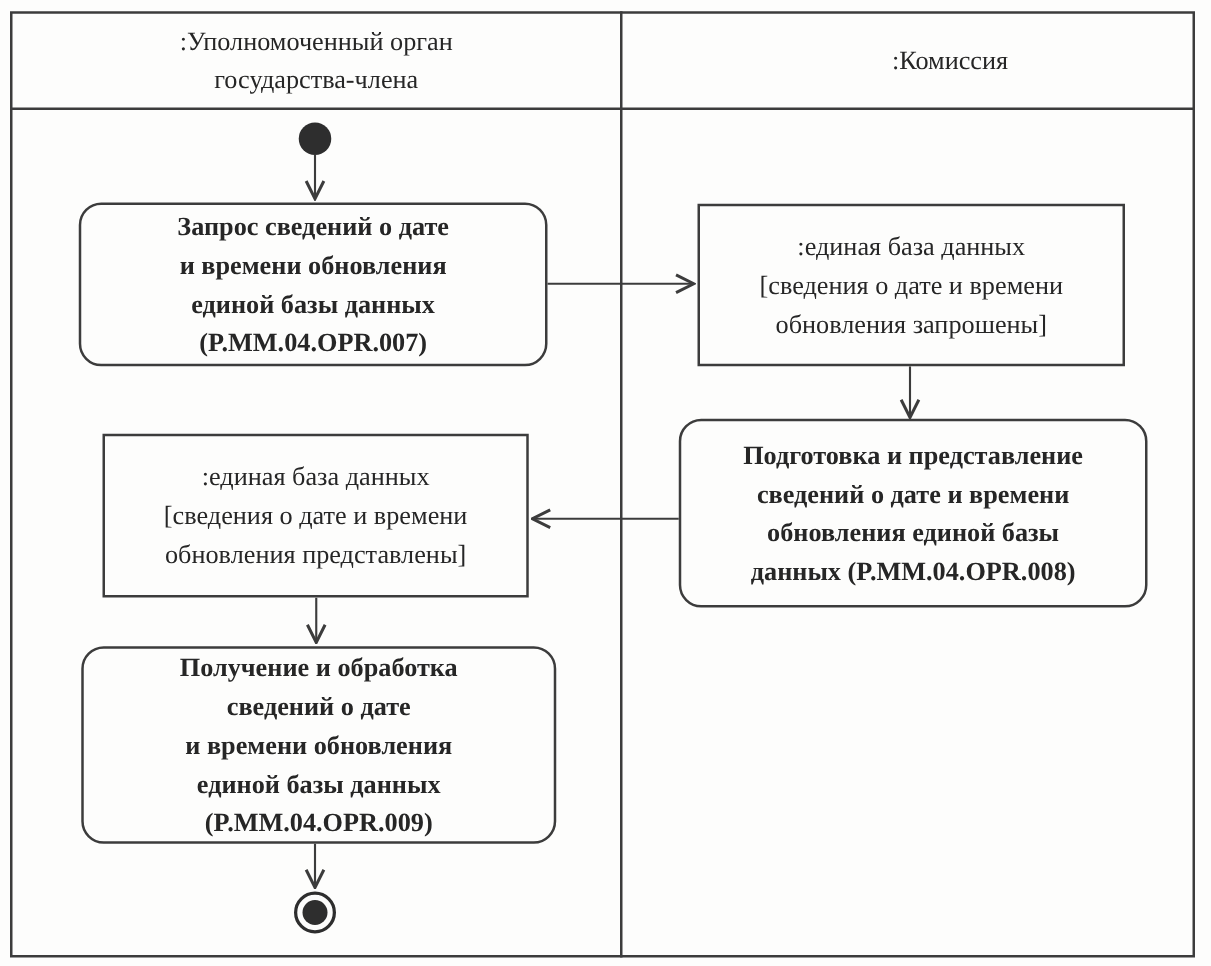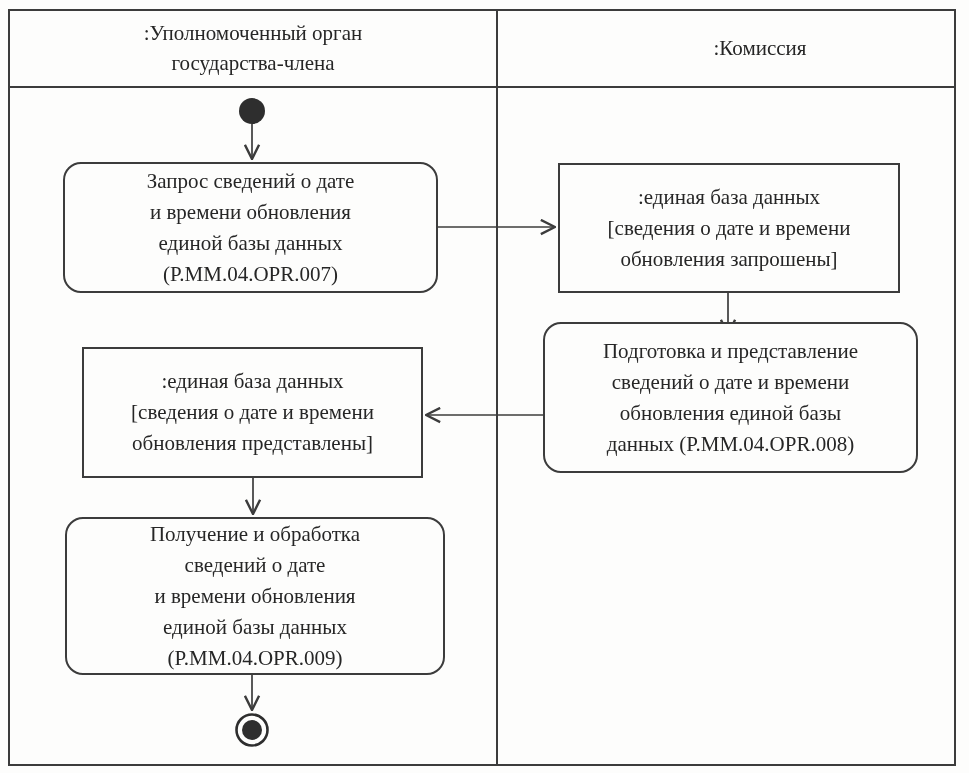--- a/index.html
+++ b/index.html
@@ -31,24 +31,24 @@
   .lane-header.left  { left:10px;  width:486px; }
   .lane-header.right { left:498px; width:524px; }
   .node {
     position:absolute; box-sizing:border-box;
     border:2px solid #3c3c3c; background:#fdfdfc;
     display:flex; align-items:center; justify-content:center;
     text-align:center; font-size:21px; line-height:31px;
     padding:4px 6px;
   }
   .node .label { white-space:pre-line; }
-  .action { border-radius:18px; }
+  .action { border-radius:18px;font-weight:bold; }
   #action-007      { left:63px;  top:162px; width:375px; height:131px; }
   #object-requested{ left:558px; top:163px; width:342px; height:130px; }
-  #action-008      { left:543px; top:322px; width:375px; height:151px; }
+  #action-008      { left:543px; top:335px; width:375px; height:151px; }
   #object-provided { left:82px;  top:347px; width:341px; height:131px; }
   #action-009      { left:65px;  top:517px; width:380px; height:158px;justify-content:center; }
 </style>
 </head>
 <body>
 
 <div class="canvas">
 
   <svg class="wires" viewBox="0 0 969 773" xmlns="http://www.w3.org/2000/svg">
     <defs>

